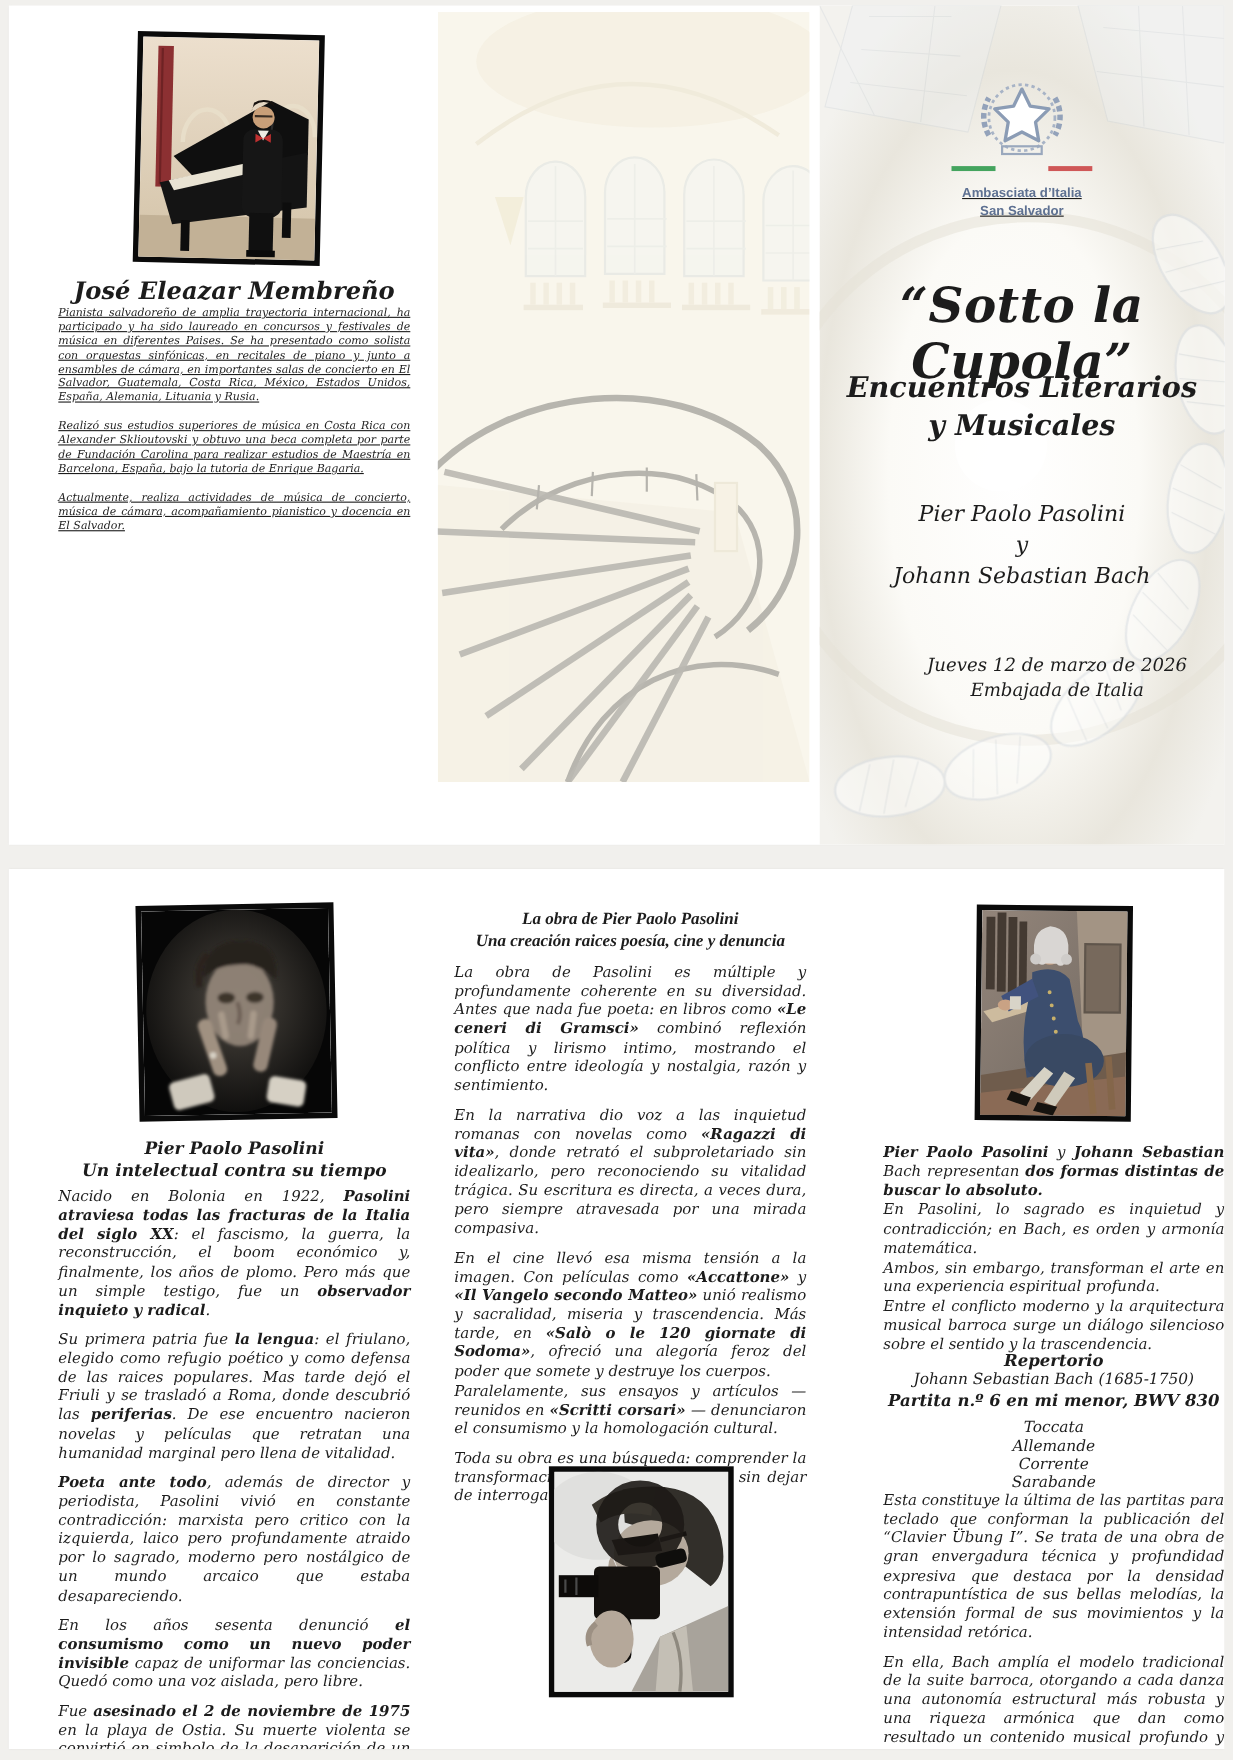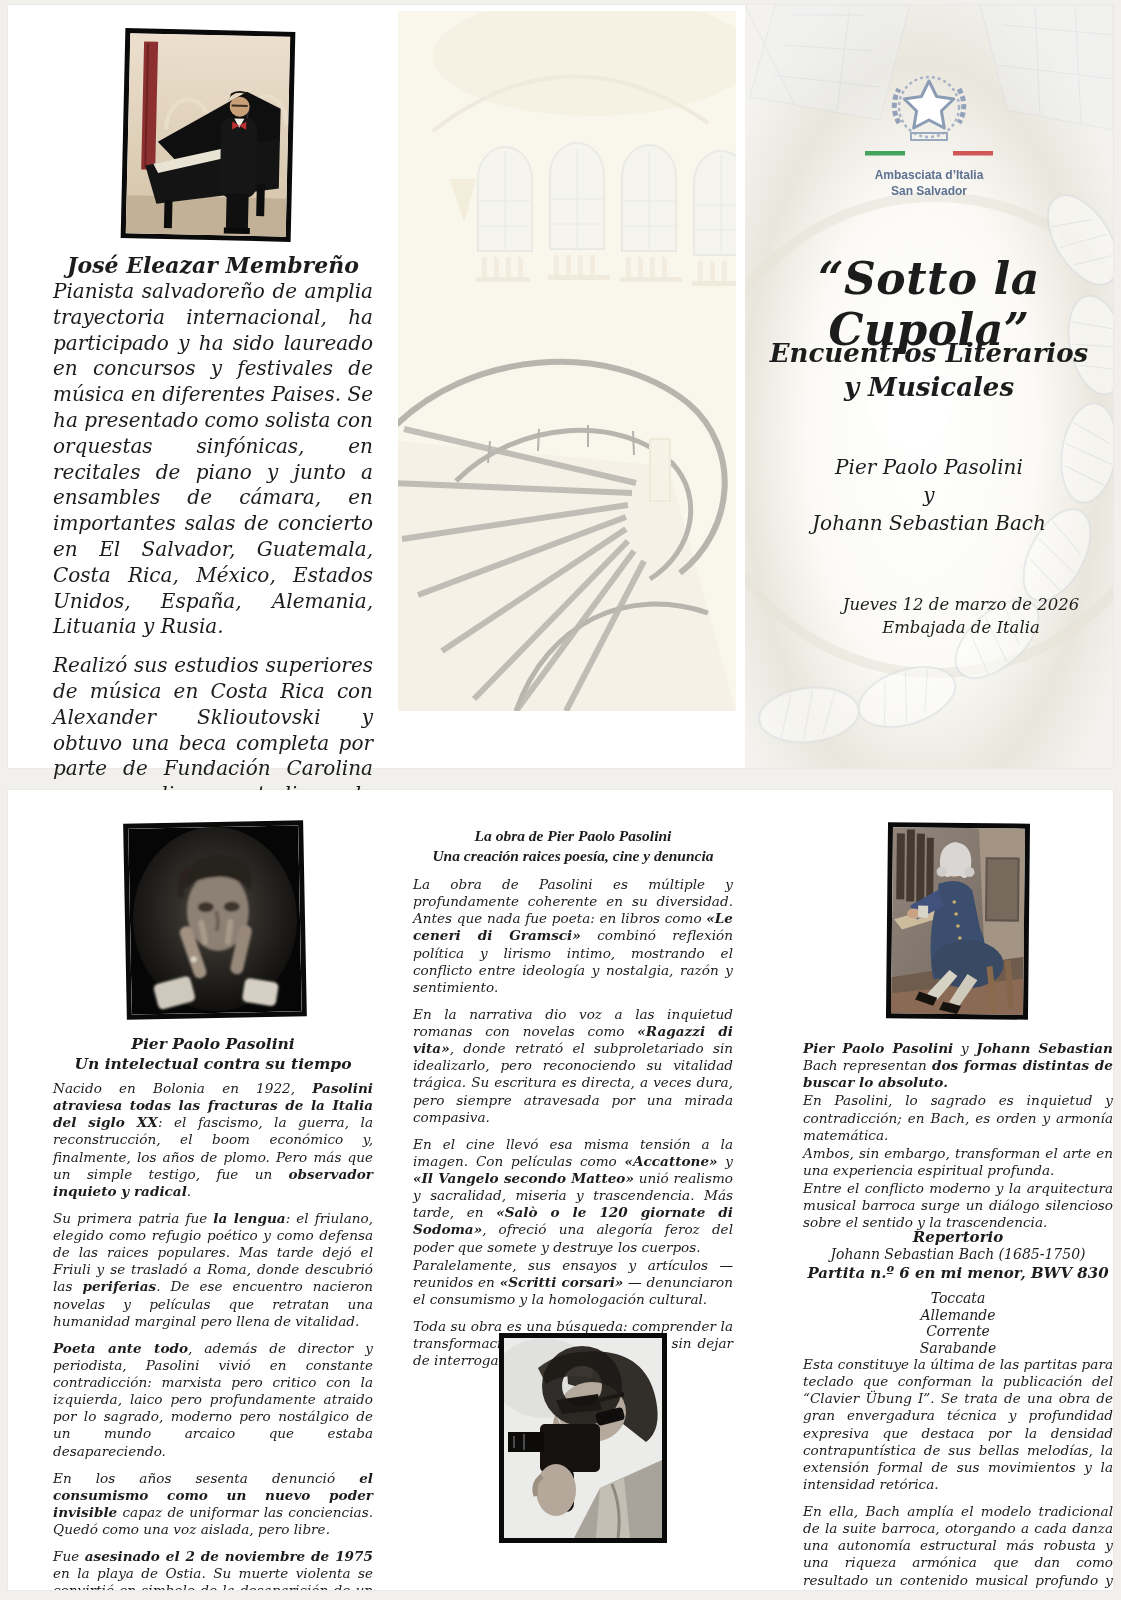--- a/index.html
+++ b/index.html
@@ -14,21 +14,21 @@
   
   .photo-frame{position:absolute;border:5px solid #0a0a0a;background:#fff;}
   .photo-frame svg{display:block;}
 
   
   .caption{font-weight:700;font-style:italic;text-align:center;font-size:22px;}
   .paras p{margin:13px 0 0;text-align:justify;font-style:italic;}
   .paras p:first-child{margin-top:0;}
   .paras p.tight{margin-top:1px;}
   .paras .b{font-weight:700;}
-  #page1 .paras p{font-size:20px;line-height:1.29;}
+  #page1 .paras p{font-size:10px;line-height:1.29;text-decoration:underline;}
   #page2 .paras p{font-size:13.6px;line-height:1.26;margin-top:10px;}
   #page2 .paras p:first-child{margin-top:0;}
   #page2 .paras p.tight{margin-top:1px;}
 
   .col-heading{font-weight:700;font-style:italic;text-align:center;
                font-size:15.5px;line-height:1.32;}
 
   .rc-center{position:absolute;left:0;width:100%;text-align:center;z-index:2;}
   .main-title{font-size:44px;font-weight:700;font-style:italic;letter-spacing:.5px;}
   .sub-title{font-size:26px;font-weight:700;font-style:italic;line-height:1.3;}
@@ -233,21 +233,21 @@
           </g>
           <g transform="translate(64,710) rotate(84)">
             <ellipse rx="27" ry="50" fill="#fdfdfc" stroke="#d9dee3" stroke-width="2"></ellipse>
             <line x1="-20" y1="-28" x2="20" y2="-12" stroke="#dde2e6"></line>
               <line x1="-24" y1="-6" x2="24" y2="8" stroke="#dde2e6"></line>
               <line x1="-22" y1="16" x2="20" y2="30" stroke="#dde2e6"></line>
           </g>
         </g>
       </svg>
 
-      <div class="emblem" style="top:62px;">
+      <div class="emblem" style="top:62px;text-decoration:underline;">
         <svg width="160" height="96" viewBox="0 0 160 96">
           <circle cx="80" cy="40" r="30" fill="none" stroke="#a7b3c6" stroke-width="2.5" stroke-dasharray="3 3"></circle>
           <path d="M50,56 A33,33 0 0 1 50,22" fill="none" stroke="#93a2ba" stroke-width="5" stroke-dasharray="5 3"></path>
           <path d="M110,22 A33,33 0 0 1 110,56" fill="none" stroke="#93a2ba" stroke-width="5" stroke-dasharray="5 3"></path>
           <polygon points="80,14 87.6,29.5 104.7,32 92.4,44 95.3,61 80,53 64.7,61 67.6,44 55.3,32 72.4,29.5" fill="#ffffff" stroke="#8b9cb5" stroke-width="3" stroke-linejoin="round"></polygon>
           <rect x="62" y="66" width="36" height="7" fill="none" stroke="#9aa8bd" stroke-width="2"></rect>
           <rect x="16" y="84" width="40" height="4.5" fill="#44a45e"></rect>
           <rect x="104" y="84" width="40" height="4.5" fill="#cf5757"></rect>
         </svg>
         <div class="emblem-text">Ambasciata d’Italia</div>

